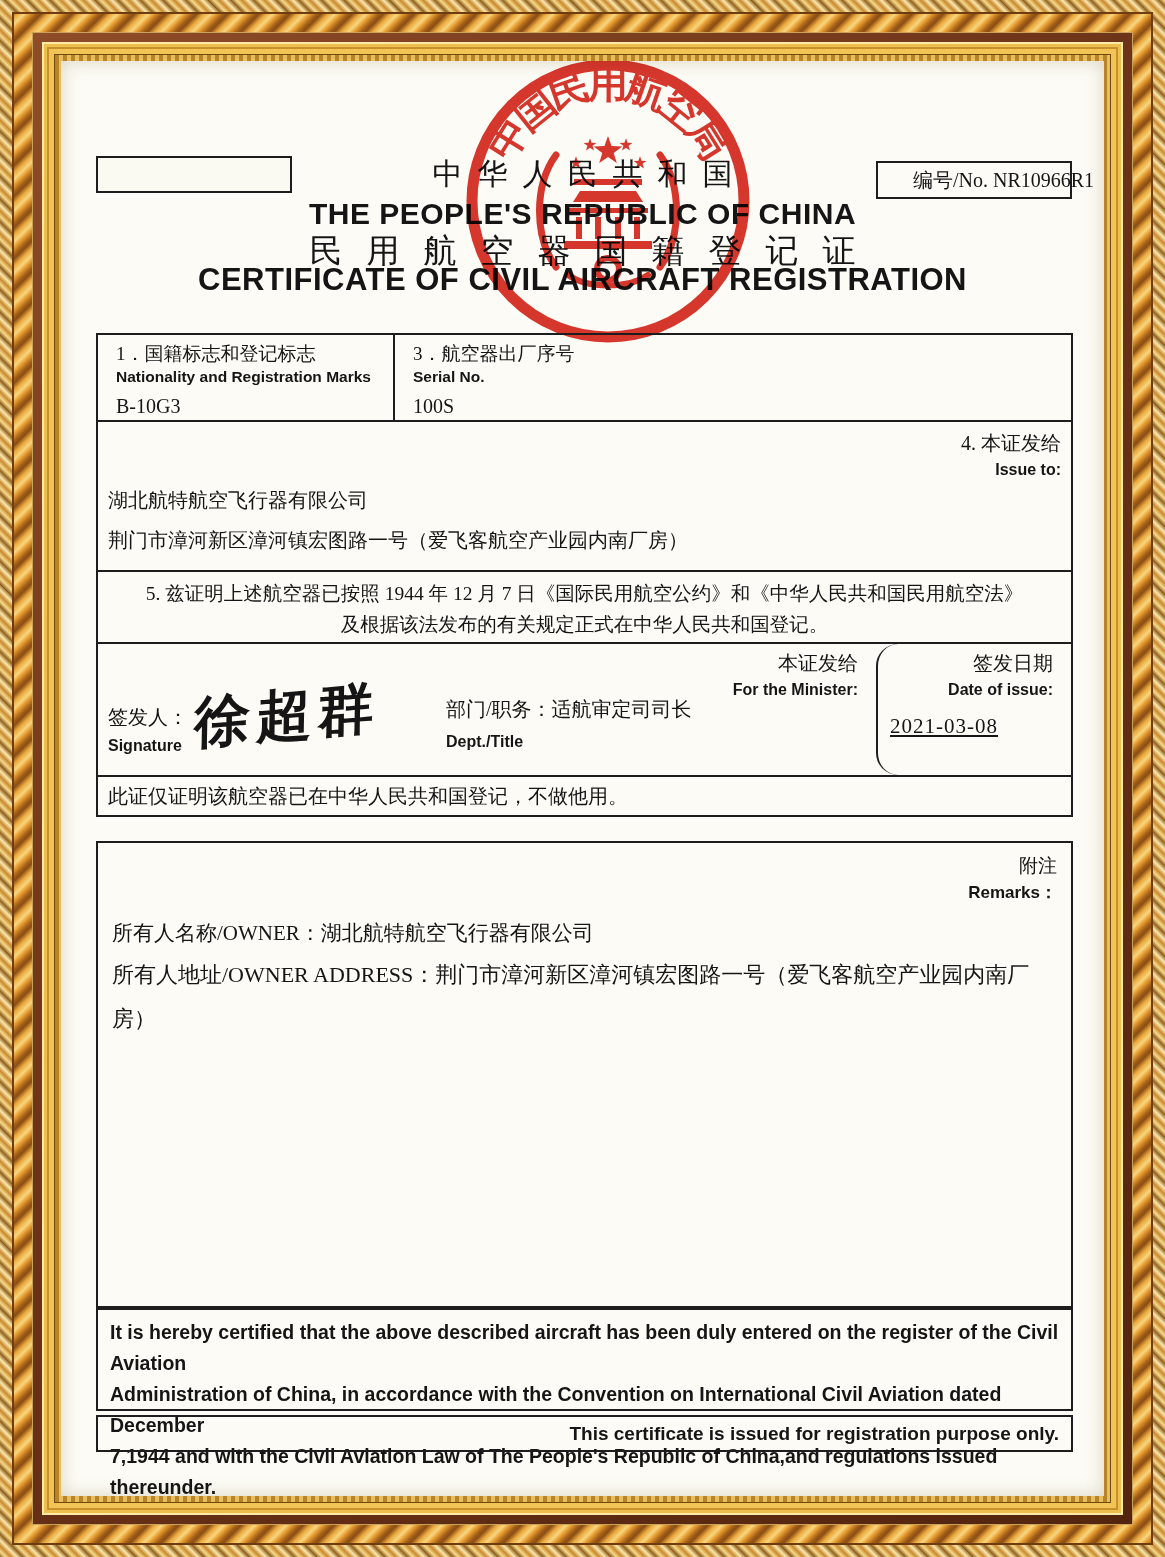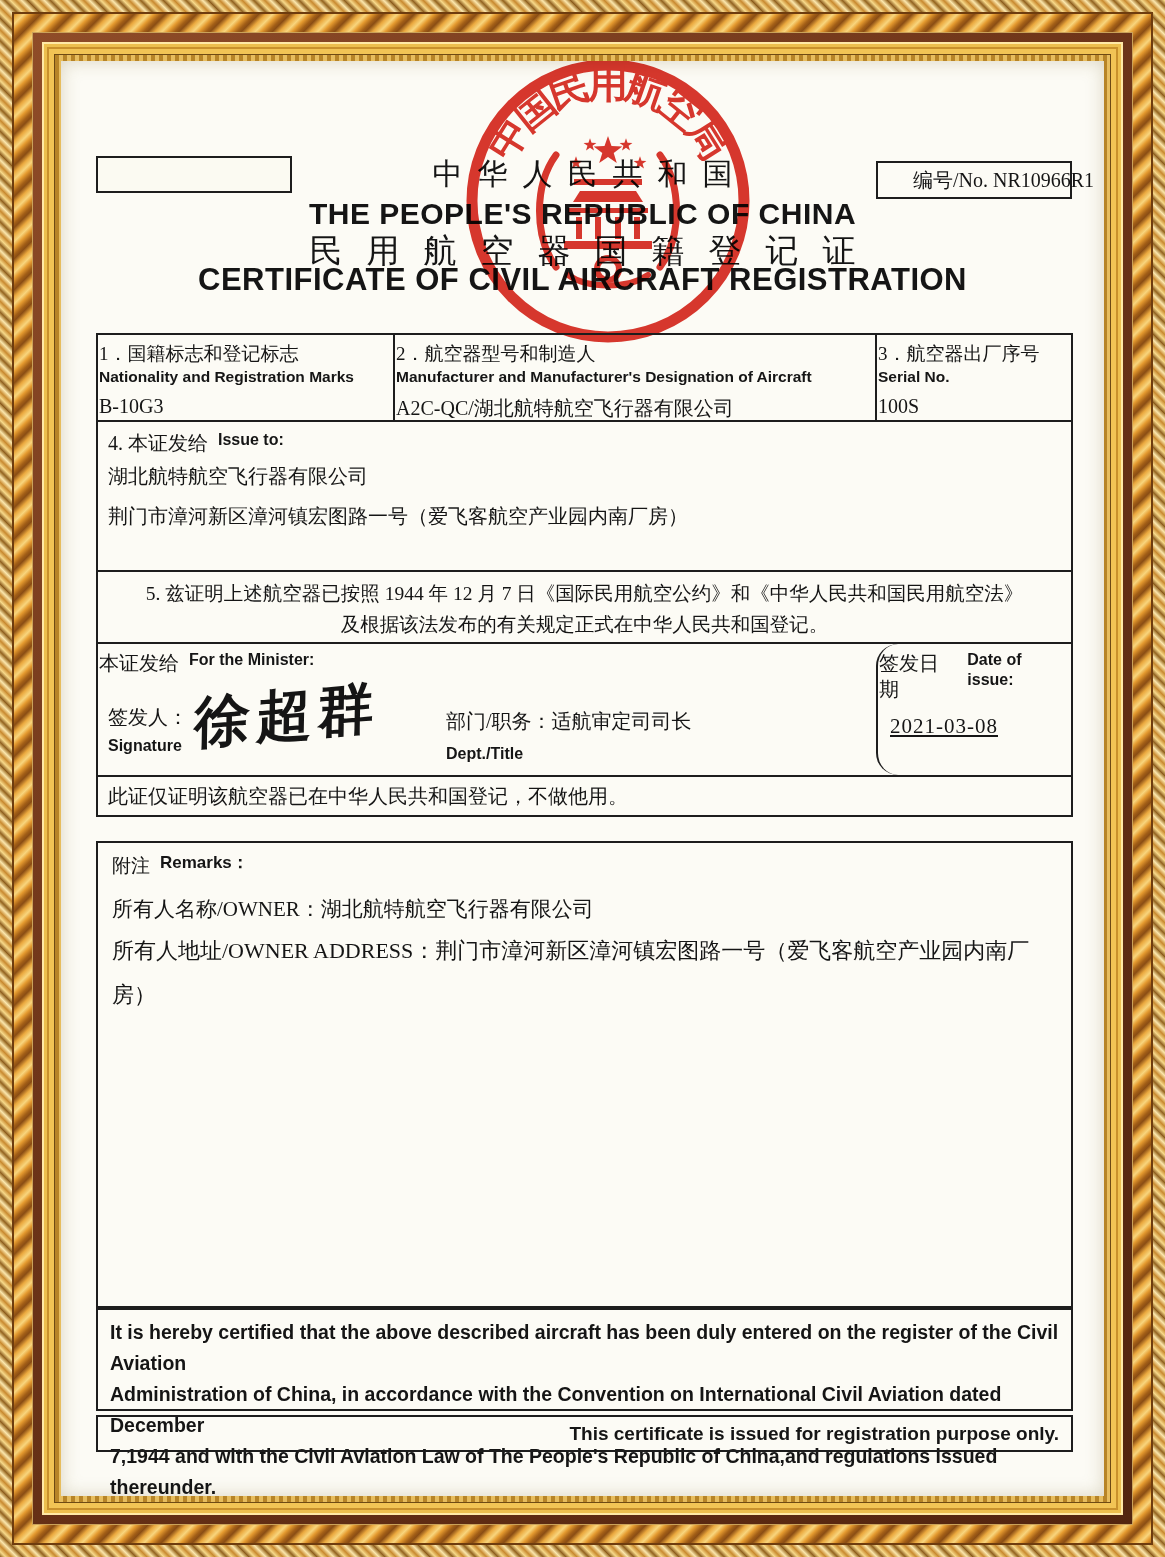--- a/index.html
+++ b/index.html
@@ -60,43 +60,43 @@
   .t-cn2 { top:168px; font-size:33px; letter-spacing:24px; text-indent:24px; }
   .t-en2 { top:201px; font-family:"Liberation Sans","DejaVu Sans",sans-serif; font-weight:bold; font-size:31px; letter-spacing:0.5px; }
 
   
   .seal { left:397px; top:-10px; width:300px; height:300px; mix-blend-mode:multiply; opacity:.93; }
 
   
   .main-table { left:35px; top:272px; width:977px; border:2px solid #1d1d1d; background:transparent; }
   .trow { display:flex; border-top:2px solid #1d1d1d; }
   .trow:first-child { border-top:none; }
-  .tcell { padding:6px 1px; position:relative; }
+  .tcell { padding:6px 18px; position:relative; }
   .tcell + .tcell { border-left:2px solid #1d1d1d; }
   .lab-cn { font-size:19px; line-height:26px; }
   .lab-en { font-family:"Liberation Sans","DejaVu Sans",sans-serif; font-weight:bold; font-size:15.5px; line-height:20px; }
   .val    { font-size:20px; }
 
   .r1 { height:85px; }
   .c1 { width:295px; } .c2 { width:482px; } .c3 { flex:1; }
   .r1 .val { margin-top:8px; }
 
   .r2 { height:150px; display:block; padding:8px 10px; }
-  .inline-lab { display:flex; align-items:flex-start; gap:10px; }
+  .inline-lab { display:flex; align-items:flex-end; gap:4px;flex-direction:column; }
   .r2 .line { font-size:20px; line-height:40px; }
 
   .r3 { height:72px; display:block; padding:6px 10px; font-size:19.5px; line-height:31px;text-align:center; }
 
   .r4 { height:133px; }
   .c-min { width:778px; }
   .c-date { flex:1;border-radius:22px; }
   .sig-label { position:absolute; left:10px; top:60px; }
   .sig-script { position:absolute; left:96px; top:34px; font-size:56px; font-weight:bold;
                 letter-spacing:6px; transform:rotate(-5deg) skewX(-6deg); white-space:nowrap; }
-  .dept-block { position:absolute; left:348px; top:64px; }
+  .dept-block { position:absolute; left:348px; top:52px; }
   .dept-block .lab-en { margin-top:10px; }
   .date-value { position:absolute; left:12px; top:70px; font-size:21px; letter-spacing:1px;text-decoration:underline; }
 
   .r5 { height:40px; display:block; padding:6px 10px; font-size:20px; }
 
   
   .remarks-box { left:35px; top:780px; width:977px; height:467px; padding:10px 14px; }
   .remarks-owner { font-size:21px; margin-top:16px; }
   .remarks-addr  { font-size:22px; line-height:44px; margin-top:6px; }
 
@@ -157,25 +157,20 @@
                 </g>
               </svg>
 
               <div class="abs main-table">
                 <div class="trow r1">
                   <div class="tcell c1">
                     <div class="lab-cn">1．国籍标志和登记标志</div>
                     <div class="lab-en">Nationality and Registration Marks</div>
                     <div class="val">B-10G3</div>
                   </div>
-                  <div class="tcell c2">
-                    <div class="lab-cn">2．航空器型号和制造人</div>
-                    <div class="lab-en">Manufacturer and Manufacturer's Designation of Aircraft</div>
-                    <div class="val" style="margin-top:8px">A2C-QC/湖北航特航空飞行器有限公司</div>
-                  </div>
                   <div class="tcell c3">
                     <div class="lab-cn">3．航空器出厂序号</div>
                     <div class="lab-en">Serial No.</div>
                     <div class="val" style="margin-top:8px">100S</div>
                   </div>
                 </div>
 
                 <div class="trow r2">
                   <div class="inline-lab">
                     <span class="lab-cn" style="font-size:20px">4. 本证发给</span>

